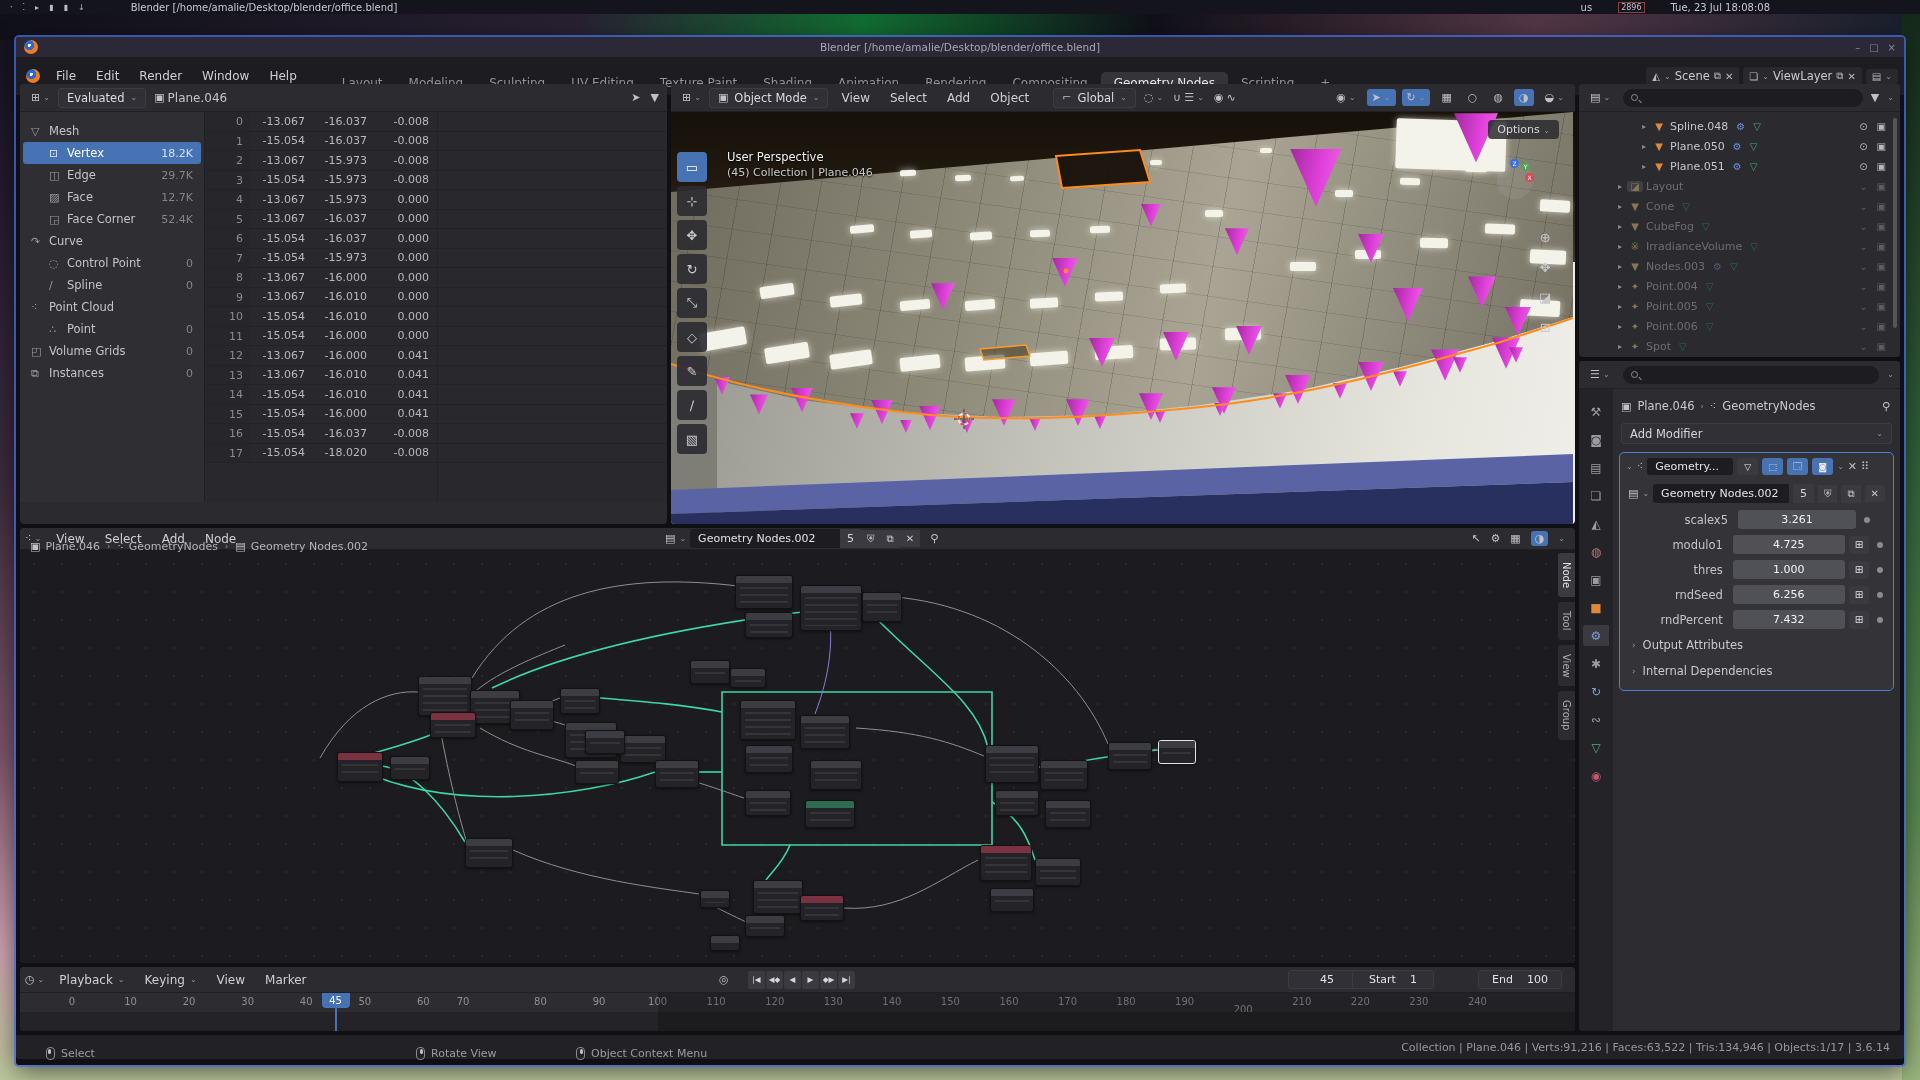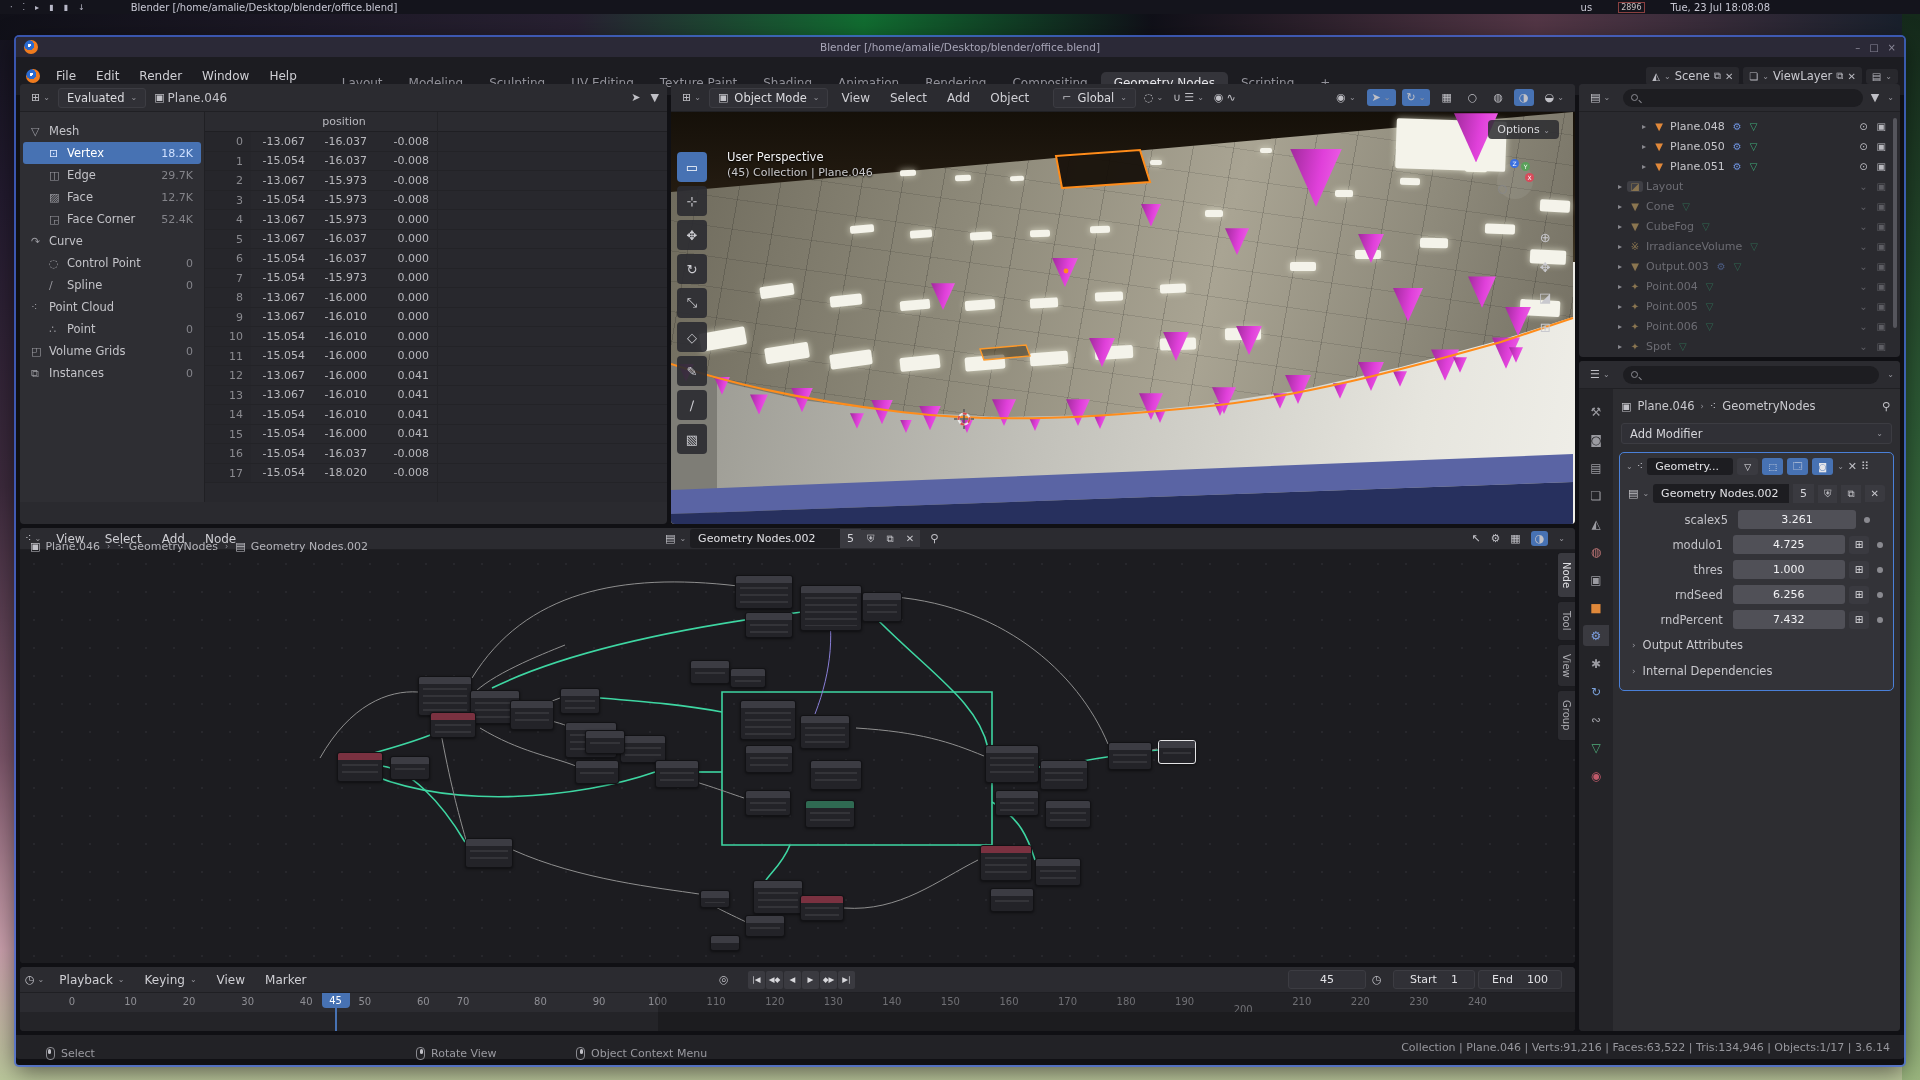--- a/index.html
+++ b/index.html
@@ -362,23 +362,20 @@
             <div class="clabel">Volume Grids</div>
             <div class="ccount">0</div>
           </div>
           <div class="cat grp">
             <div class="cicon" style="font-style: normal;">⧉</div>
             <div class="clabel">Instances</div>
             <div class="ccount">0</div>
           </div>
         </div>
       <div id="ss-table">
-        <div id="ss-colhdr">
-            <span>position</span>
-          </div>
         <div id="ss-rows">
             <div class="trow">
               <div class="tcell idx">0</div>
               <div class="tcell">-13.067</div>
               <div class="tcell">-16.037</div>
               <div class="tcell">-0.008</div>
             </div>
             <div class="trow">
               <div class="tcell idx">1</div>
               <div class="tcell">-15.054</div>
@@ -690,21 +687,21 @@
       <span id="ol-search">
           <span class="mag"></span>
         </span>
       <i class="hic">▼</i>
       <i class="cr" style="margin-left:8px">⌄</i>
     </div>
     <div id="ol-rows" style="padding-top:4px">
         <div class="orow" style="padding-left: 58px;">
           <div class="oarr">▸</div>
           <div class="oicon mesh">▼</div>
-          <div class="oname">Plane.048</div>
+          <div class="oname">Spline.048</div>
           <div class="obadge wrench">⚙</div>
           <div class="obadge mdata">▽</div>
           <div class="ovis">
             <div>⊙</div>
             <div>▣</div>
           </div>
         </div>
         <div class="orow" style="padding-left: 58px;">
           <div class="oarr">▸</div>
           <div class="oicon mesh">▼</div>
@@ -762,21 +759,21 @@
           <div class="oname">IrradianceVolume</div>
           <div class="obadge mdata">▽</div>
           <div class="ovis">
             <div>⌄</div>
             <div>▣</div>
           </div>
         </div>
         <div class="orow dim" style="padding-left: 34px;">
           <div class="oarr">▸</div>
           <div class="oicon mesh">▼</div>
-          <div class="oname">Output.003</div>
+          <div class="oname">Nodes.003</div>
           <div class="obadge wrench">⚙</div>
           <div class="obadge mdata">▽</div>
           <div class="ovis">
             <div>⌄</div>
             <div>▣</div>
           </div>
         </div>
         <div class="orow dim" style="padding-left: 34px;">
           <div class="oarr">▸</div>
           <div class="oicon light">✦</div>
@@ -1075,21 +1072,21 @@
           <div class="pbtn">◀◆</div>
           <div class="pbtn">◀</div>
           <div class="pbtn">▶</div>
           <div class="pbtn">◆▶</div>
           <div class="pbtn">▶|</div>
         </div>
       <span class="tl-field" style="left:1268px;width:78px">
           <span>45</span>
         </span>
       <i class="hic" style="position:absolute;left:1352px">◷</i>
-      <span class="tl-field" style="left:1373px;width:82px">
+      <span class="tl-field" style="left:1332px;width:82px">
           <span>Start</span>
           <span>1</span>
         </span>
       <span class="tl-field" style="left:1458px;width:84px">
           <span>End</span>
           <span>100</span>
         </span>
     </div>
     <div id="tl-ruler">
         <div class="tick" style="left: 52px;">0</div>

